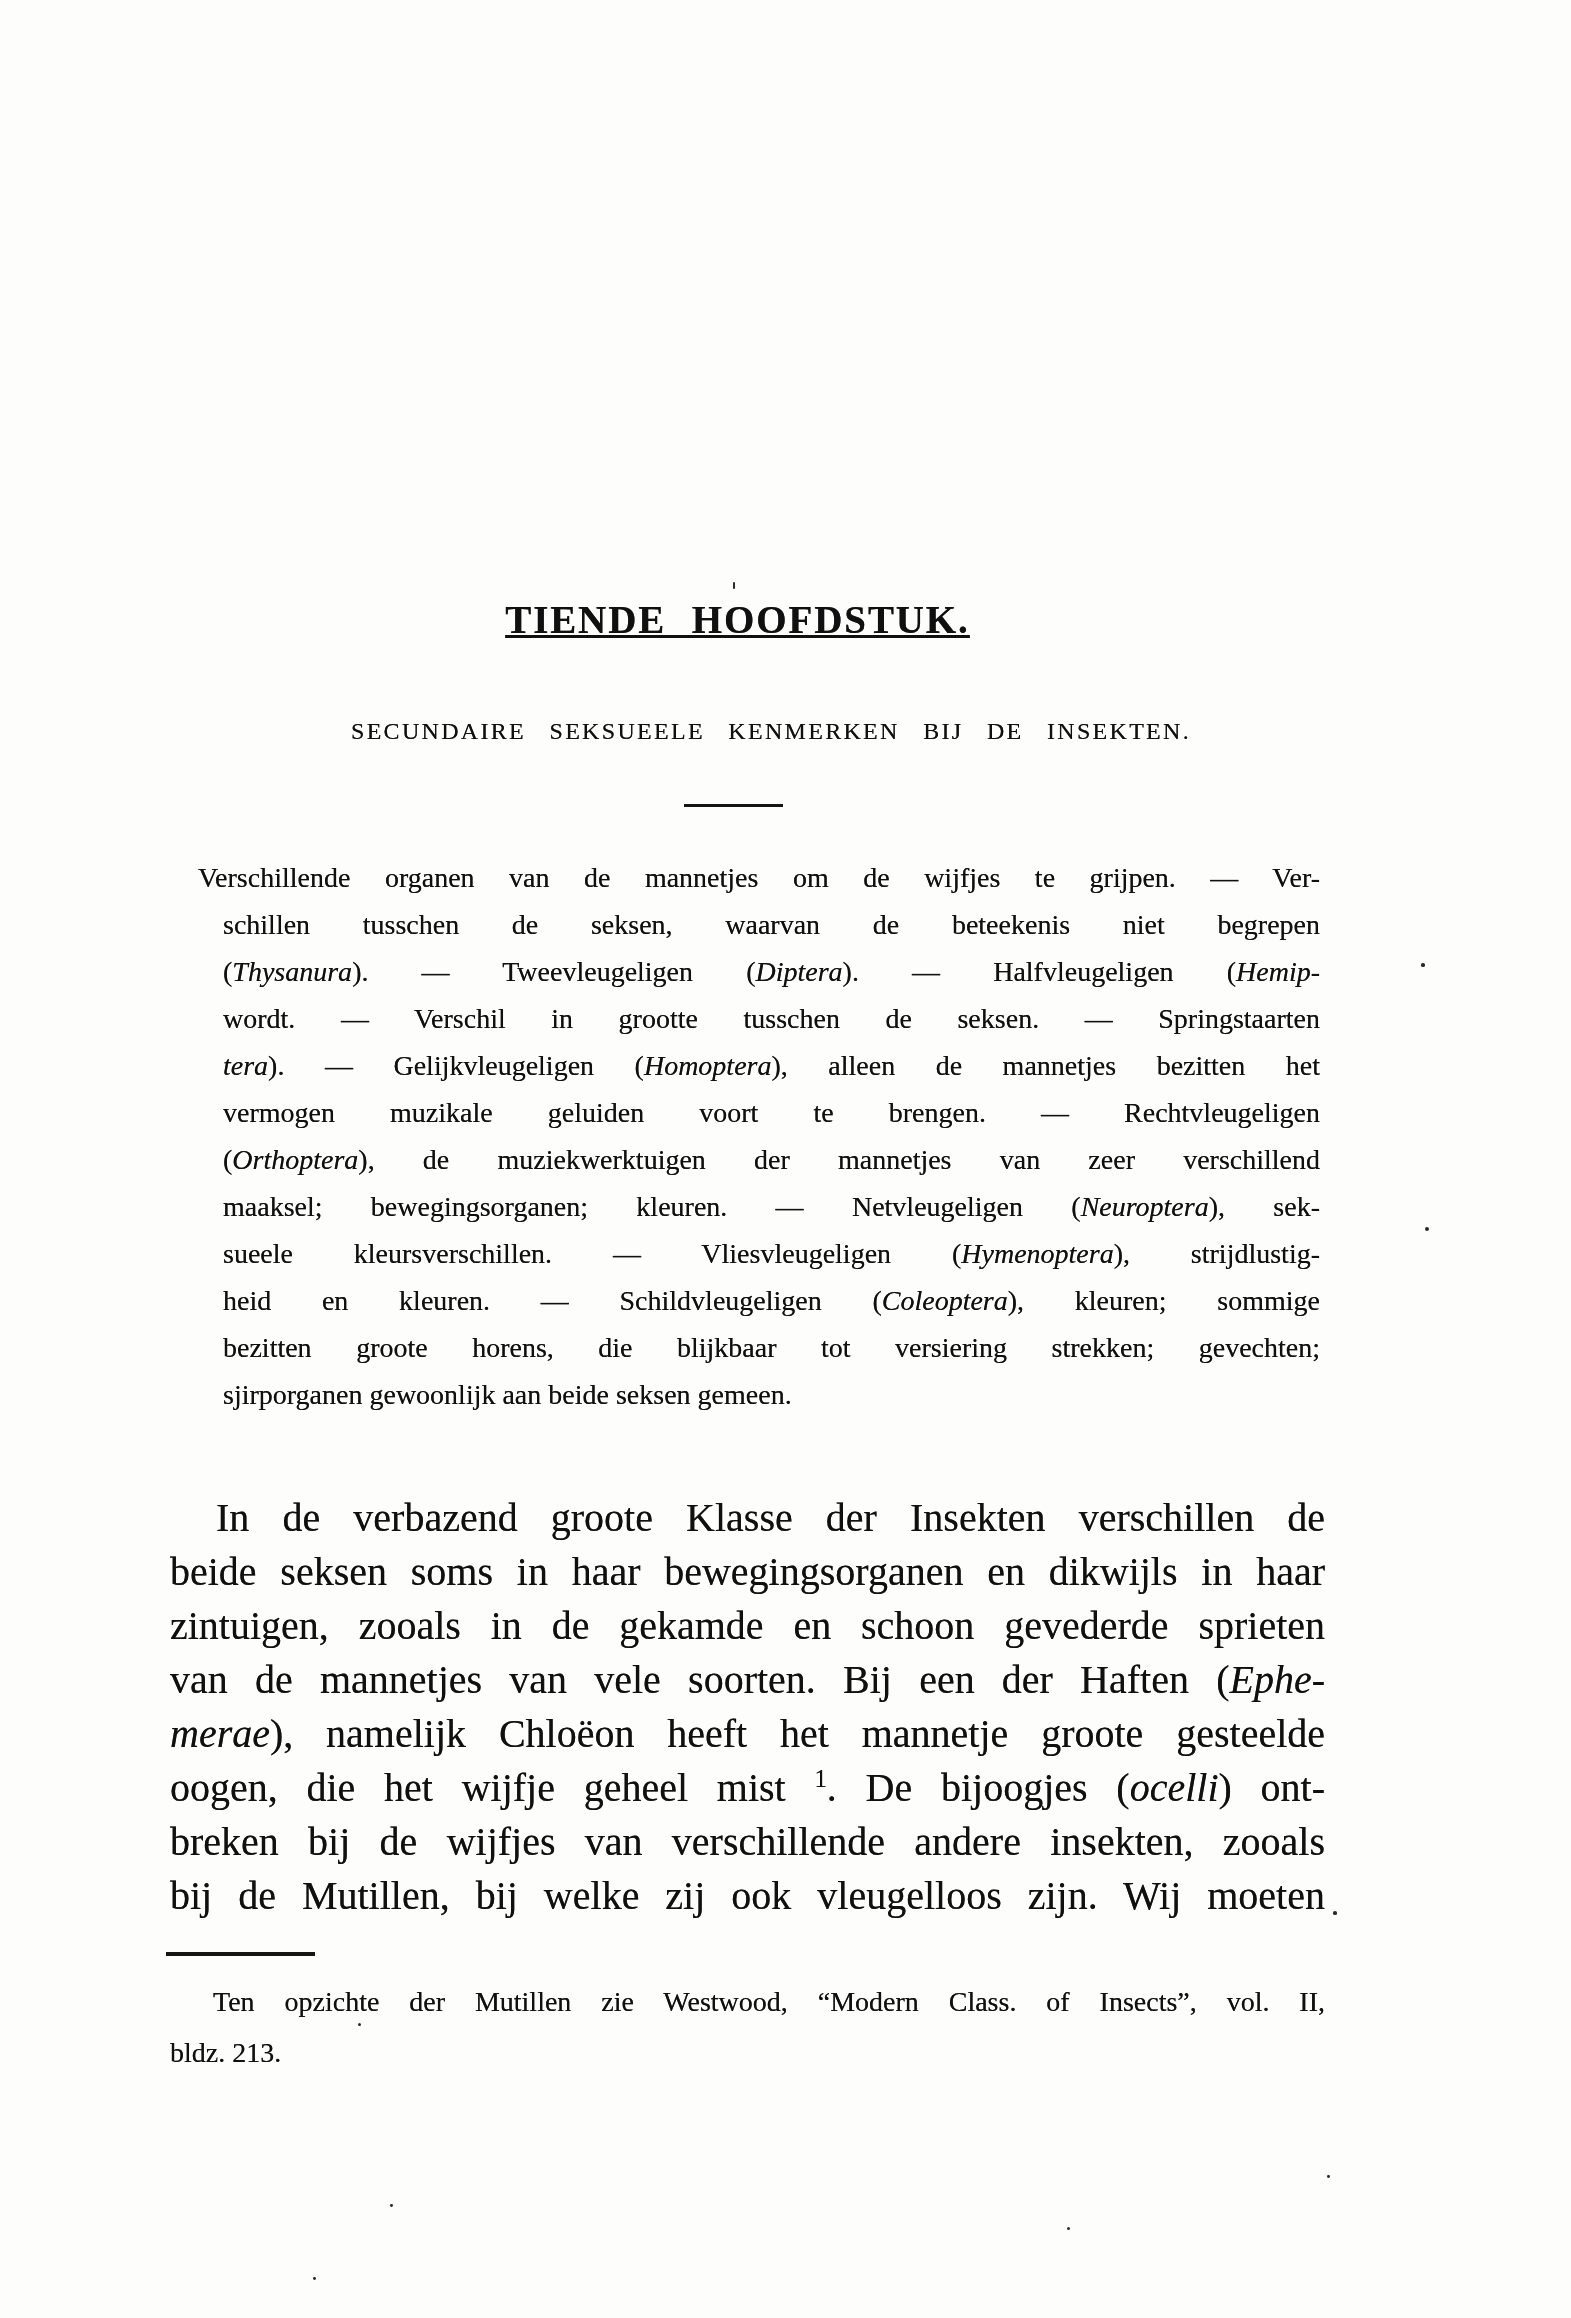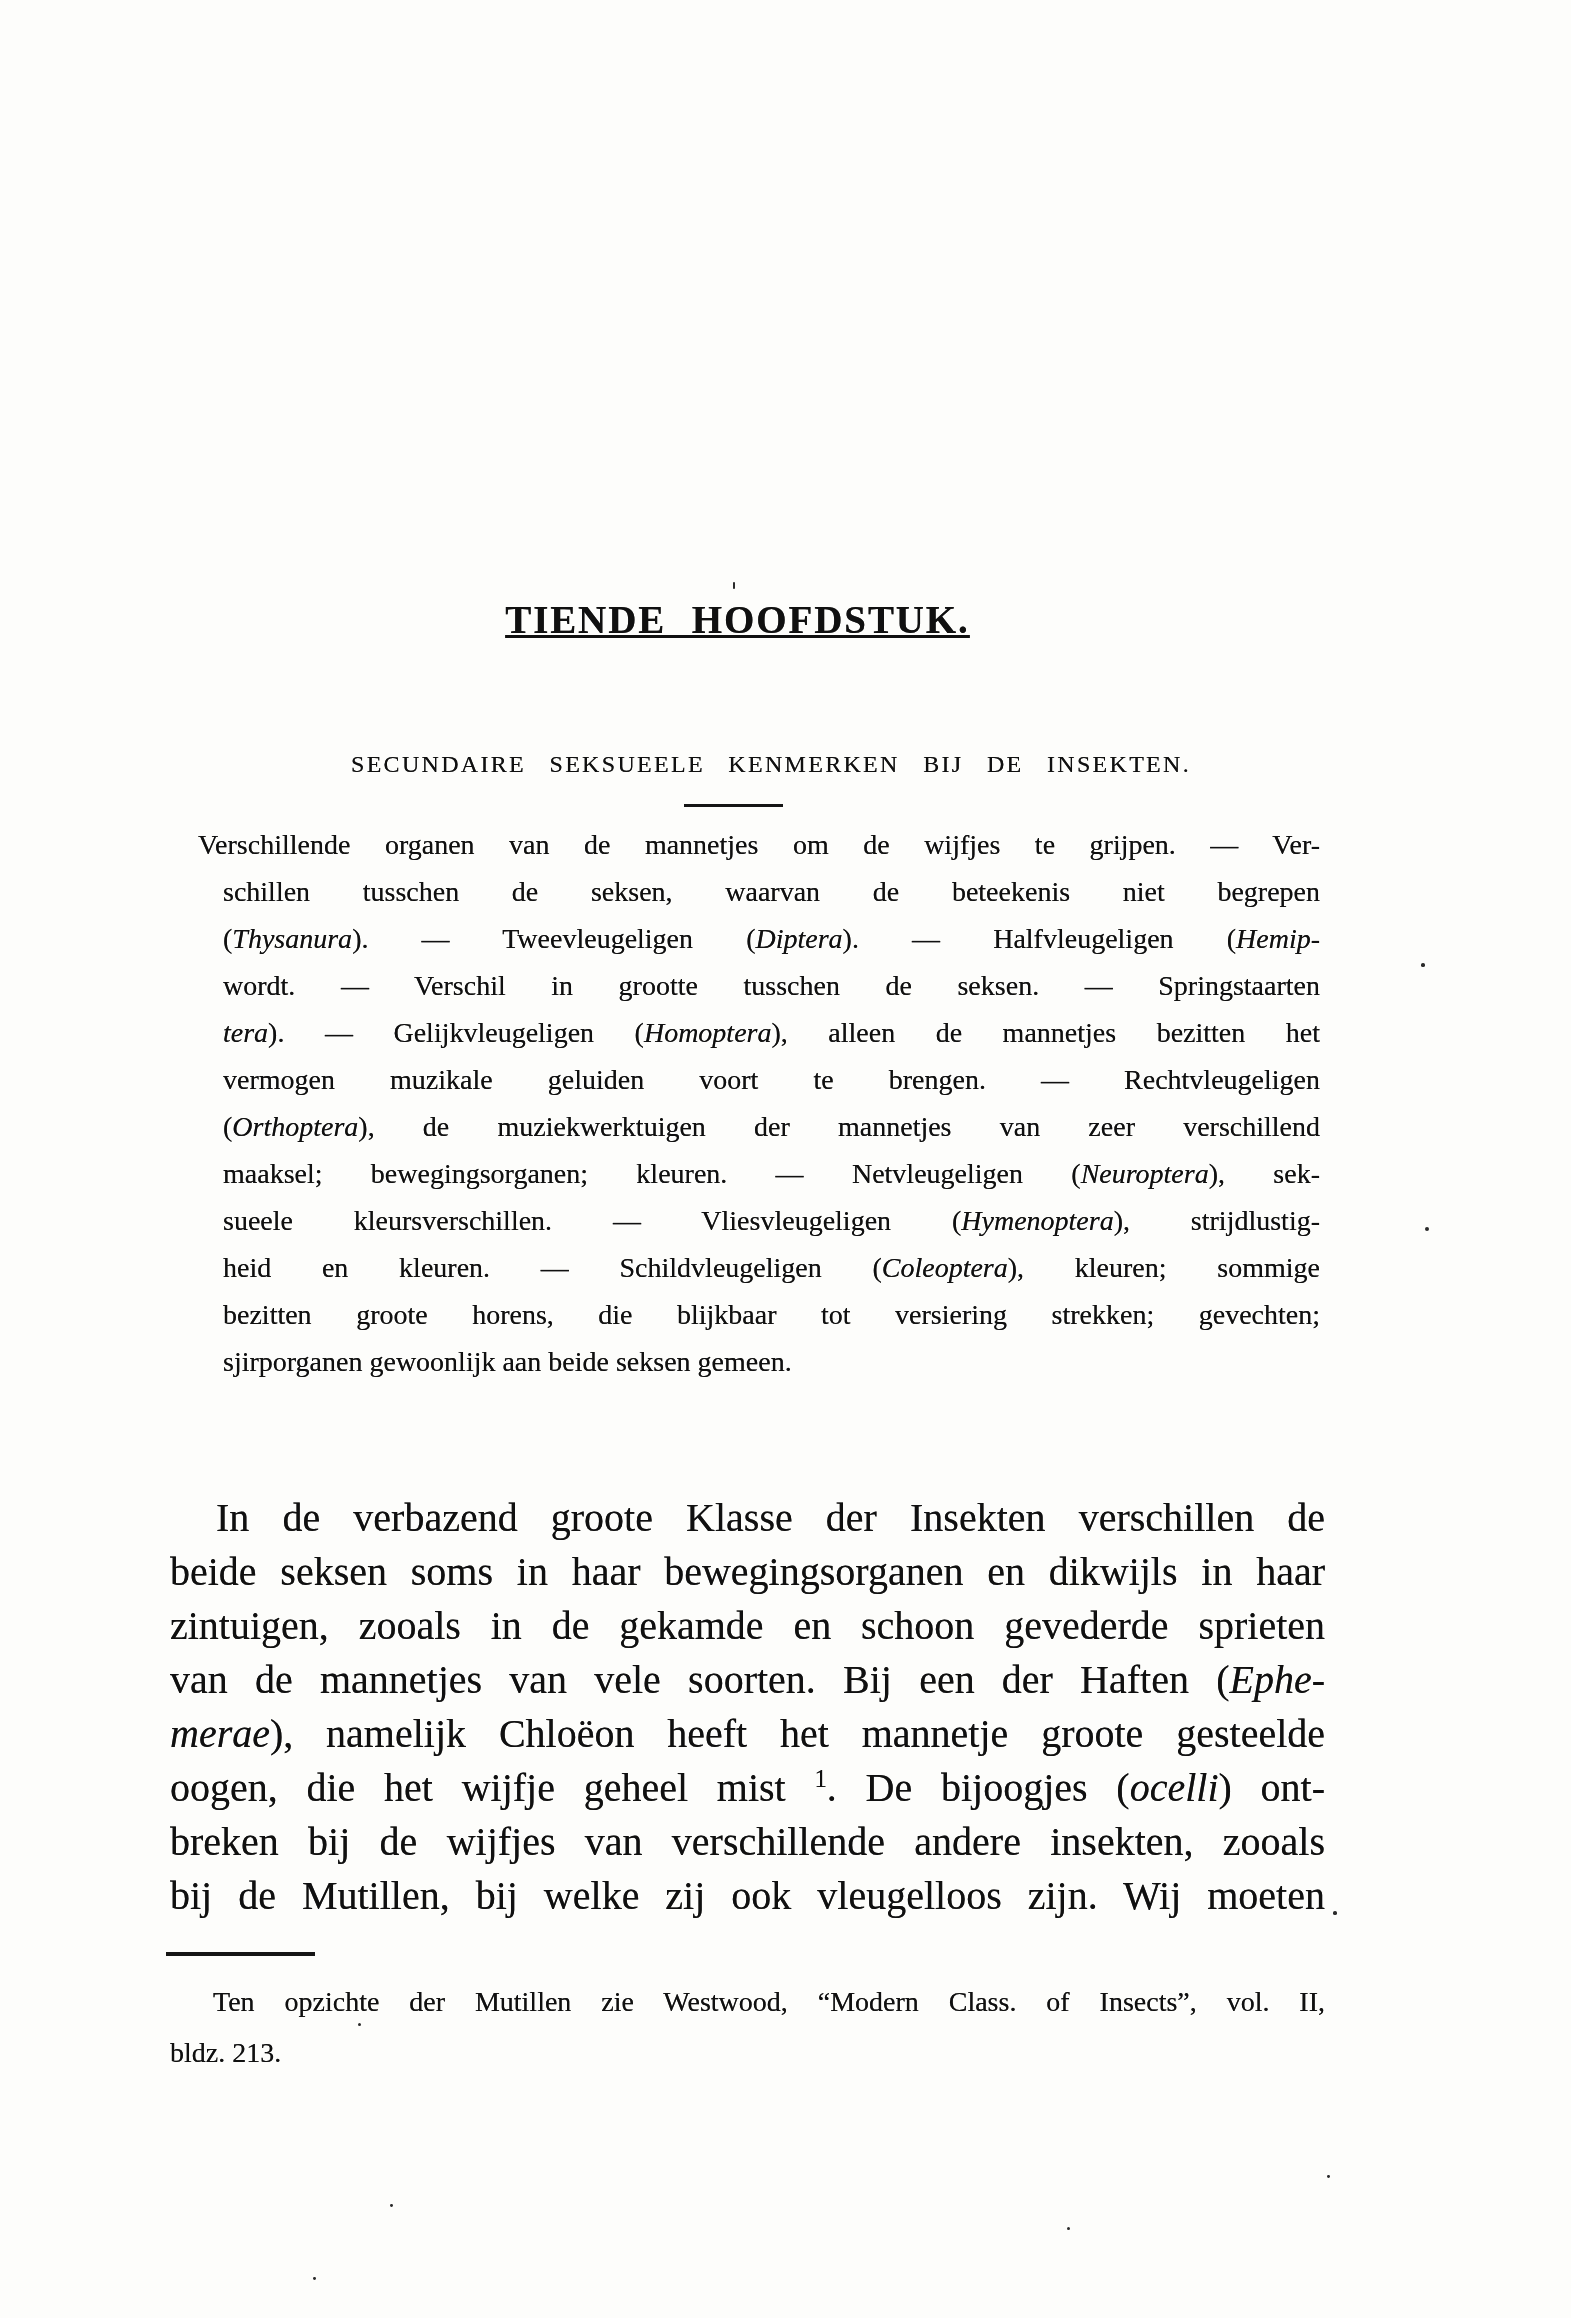--- a/index.html
+++ b/index.html
@@ -22,38 +22,37 @@
     white-space: nowrap;
     text-decoration: underline;
   }
   .chapter-subtitle {
     position: absolute;
     top: 718px; left: 351px; width: 840px;
     font-size: 24px; font-weight: 400;
     letter-spacing: 2.3px; word-spacing: 5.6px;
     text-align: justify; text-align-last: justify;
     white-space: nowrap;
-    margin-top: 33px;
   }
   .title-rule {
     position: absolute;
     top: 804px; left: 684px; width: 99px; height: 3.2px;
     background: #151515;
   }
 
   .text-block { position: absolute; }
   .text-block .line {
     text-align: justify;
     text-align-last: justify;
     white-space: nowrap;
   }
   .text-block .line.nojust { text-align-last: left; }
 
   .summary-block {
-    top: 821px; left: 223px; width: 1097px;
+    top: 854px; left: 223px; width: 1097px;
     font-size: 28px; line-height: 47px;
   }
   .summary-block .line:first-child { text-indent: -25px; }
 
   .body-block {
     top: 1491px; left: 170px; width: 1155px;
     font-size: 40px; line-height: 54px;
   }
   .body-block .line:first-child { text-indent: 46px; }
 

